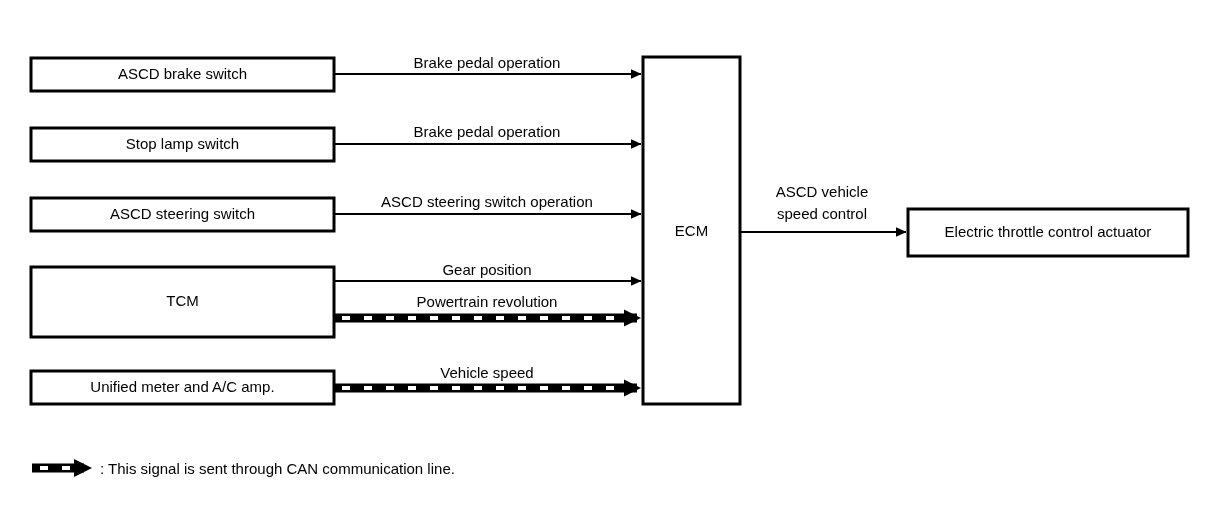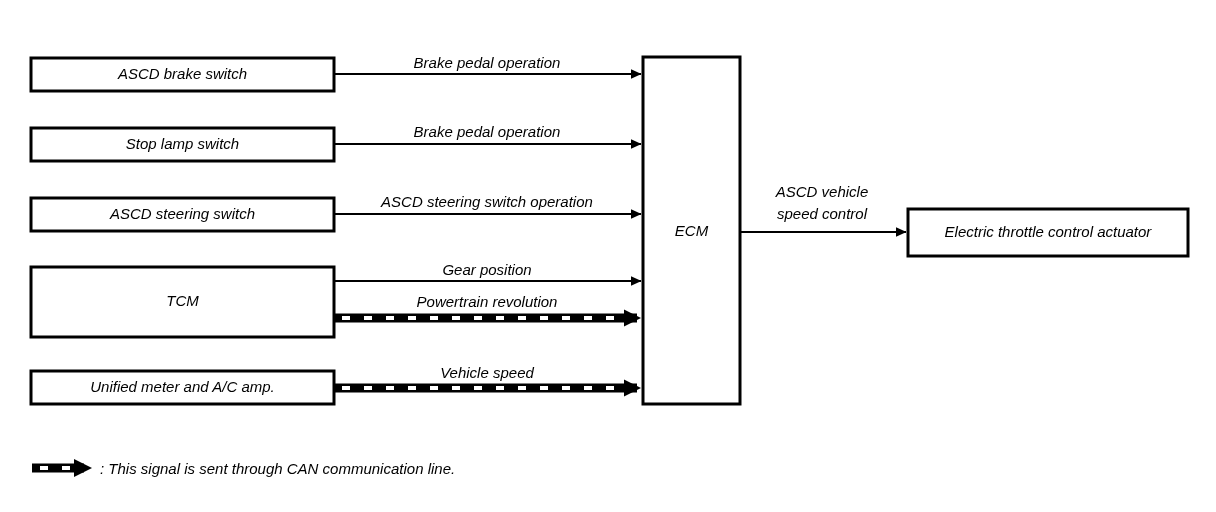--- a/index.html
+++ b/index.html
@@ -11,21 +11,20 @@
     width: 1216px;
     height: 512px;
     font-family: "Liberation Sans", sans-serif;
     color: #000000;
     overflow: hidden;
   }
   #diagram-root {
     position: relative;
     width: 1216px;
     height: 512px;
-    font-style: italic;
   }
   svg#diagram-canvas {
     position: absolute;
     left: 0;
     top: 0;
     width: 1216px;
     height: 512px;
   }
   .blk-label {
     font-family: "Liberation Sans", sans-serif;

